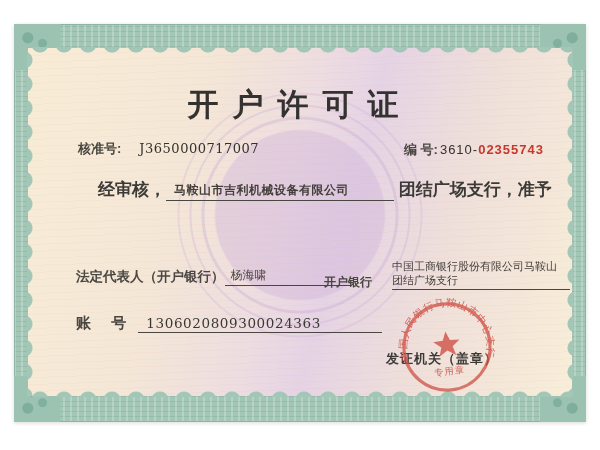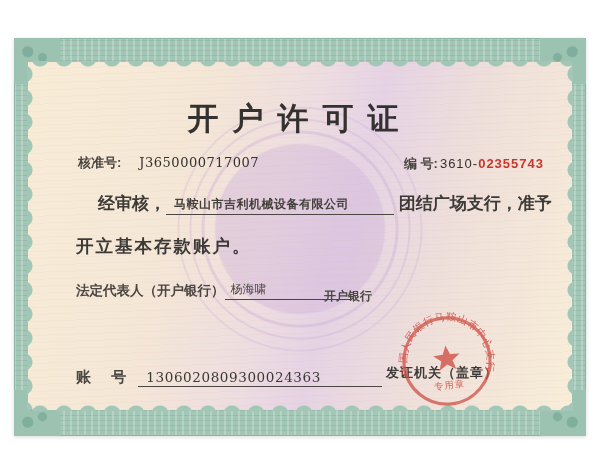--- a/index.html
+++ b/index.html
@@ -4,21 +4,21 @@
 <style>
   html,body{margin:0;padding:0;background:#ffffff;}
   .stage{
     position:relative;width:600px;height:450px;overflow:hidden;
     background:#ffffff;
     font-family:"Liberation Sans","DejaVu Sans",sans-serif;
     color:#3f3e3c;
   }
   
   .cert{
-    position:absolute;left:14px;top:38px;width:572px;height:398px;
+    position:absolute;left:14px;top:24px;width:572px;height:398px;
     background:
       repeating-linear-gradient(90deg, rgba(255,255,255,.22) 0 2px, rgba(0,0,0,0) 2px 7px),
       repeating-linear-gradient(0deg, rgba(86,130,112,.18) 0 1px, rgba(0,0,0,0) 1px 5px),
       #a3c7b7;
     box-shadow:0 0 0 1px #8db5a4 inset, 0 1px 4px rgba(0,0,0,.15);
   }
   .corner{
     position:absolute;width:46px;height:46px;
     background:
       radial-gradient(circle at 30% 30%, #7fae9c 5px, rgba(127,174,156,0) 6px),
@@ -71,21 +71,21 @@
   .row-serial .prefix{color:#33312e;margin-left:2px;letter-spacing:1px;}
   .row-serial .red{color:#c8372c;font-weight:bold;letter-spacing:1px;}
   .body1{left:70px;top:130px;font-size:17px;font-weight:bold;color:#3c3a37;}
   .uline{display:inline-block;border-bottom:1.5px solid #4a4642;text-align:left;vertical-align:bottom;}
   .company{width:216px;font-size:12px;font-weight:bold;color:#433f3a;padding:0 4px 1px 8px;letter-spacing:.5px;}
   .body2{left:48px;top:172px;font-size:17.5px;font-weight:bold;letter-spacing:2px;color:#3c3a37;}
   .row-legal{left:48px;top:219px;font-size:13.5px;}
   .legal-name{width:116px;font-size:12px;color:#4a4540;padding:0 4px 1px 6px;}
   .bank-label{left:296px;top:226px;font-size:12px;}
   .bank-name{left:364px;top:212px;width:178px;font-size:11px;line-height:13.5px;color:#433f3a;border-bottom:1.5px solid #4a4642;padding-bottom:2px;}
-  .row-account{left:48px;top:266px;font-size:15px;margin-top:40px;}
+  .row-account{left:48px;top:266px;font-size:15px;}
   .row-account .lbl{letter-spacing:4px;}
   .account-num{width:232px;font-size:13.5px;color:#3a3833;padding:0 4px 1px 8px;letter-spacing:.6px;margin-left:8px;}
   .issuer{left:358px;top:302px;font-size:13px;font-weight:bold;color:#3c3a37;letter-spacing:1px;}
   .date{left:352px;top:324px;font-size:13px;color:#3c3a37;letter-spacing:1px;}
   .seal{left:370px;top:250px;width:98px;height:98px;transform:rotate(-6deg);opacity:.88;}
 </style>
 </head>
 <body>
 
 <div class="stage">
@@ -107,27 +107,30 @@
         <span class="lbl">核准号:</span><span class="val serif">J3650000717007</span>
       </div>
 
       <div class="abs row-serial">
         <span class="lbl pre">编 号:</span><span class="prefix">3610-</span><span class="red">02355743</span>
       </div>
 
       <div class="abs body1">
         <span>经审核，</span><span class="uline company">马鞍山市吉利机械设备有限公司</span> <span>团结广场支行，准予</span>
       </div>
-      <div class="abs body2">开立基本存款账户。</div>
 
       <div class="abs row-legal">
         <span class="lbl">法定代表人（开户银行）</span><span class="uline legal-name">杨海啸</span>
       </div>
 
       <div class="abs bank-label lbl">开户银行</div>
+      <div class="abs bank-name">
+        <span>中国工商银行股份有限公司马鞍山</span><br>
+        <span>团结广场支行</span>
+      </div>
 
       <div class="abs row-account">
         <span class="lbl pre">账  号</span><span class="uline account-num serif">1306020809300024363</span>
       </div>
 
       <div class="abs issuer">发证机关（盖章）</div>
 
       <svg class="abs seal" viewBox="0 0 100 100">
         <circle cx="50" cy="50" r="44" fill="none" stroke="#cf5047" stroke-width="3.2" opacity="0.85"></circle>
         <path id="sealArc" d="M 11,62 A 41,41 0 1 1 89,62" fill="none"></path>

